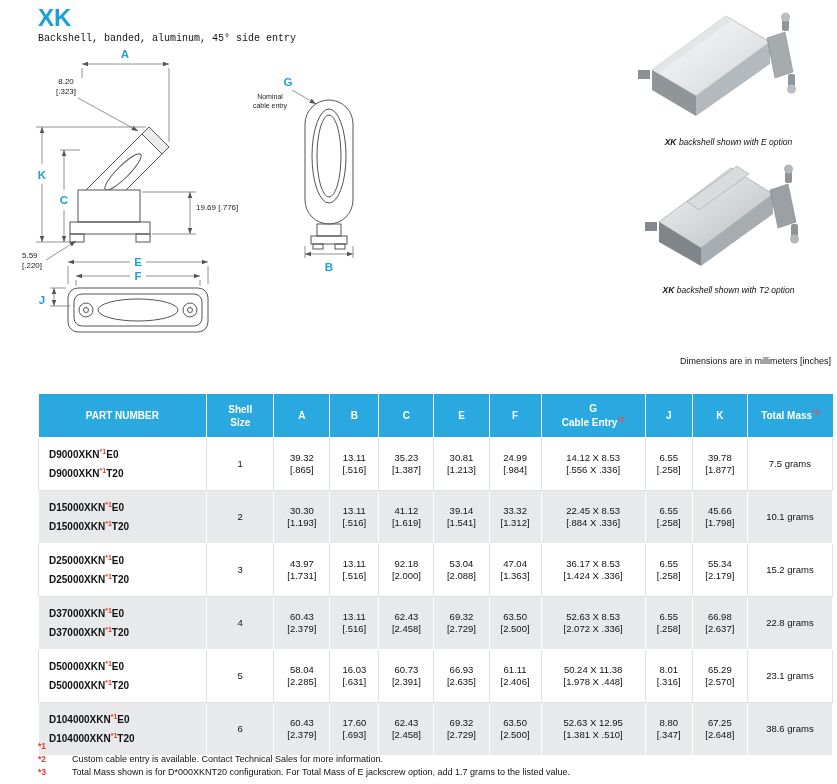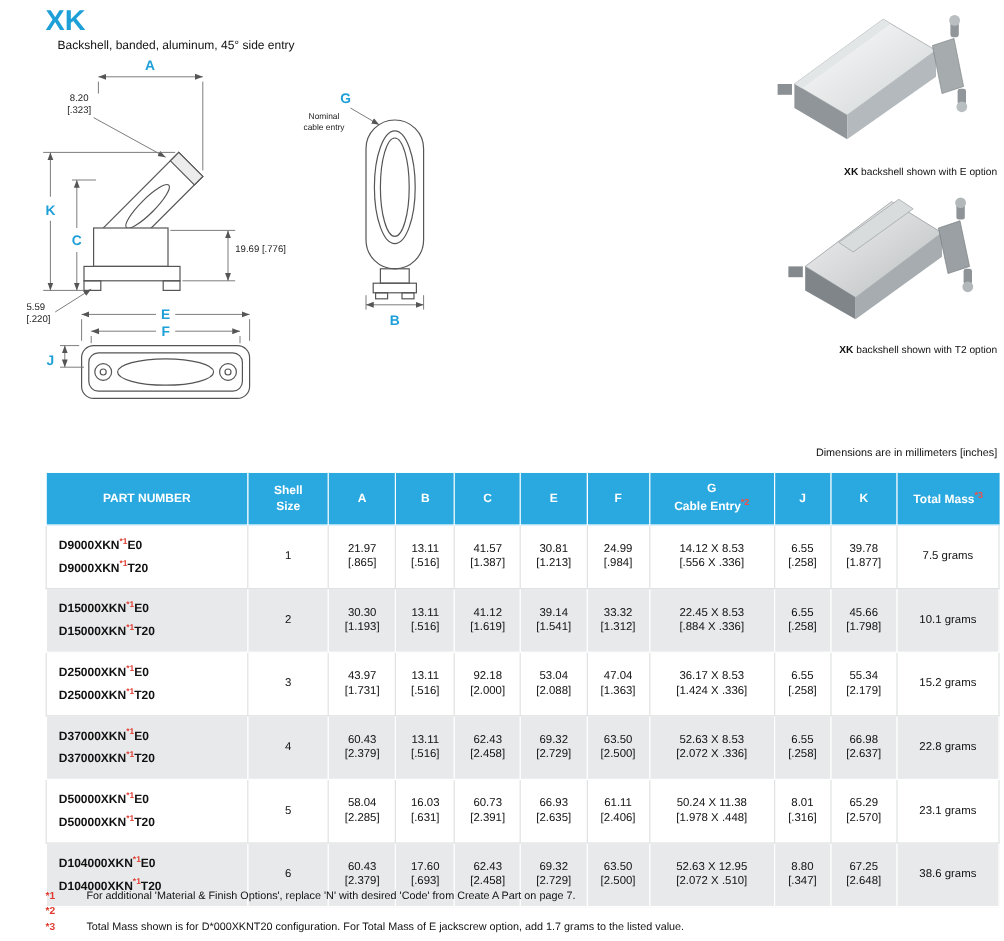--- a/index.html
+++ b/index.html
@@ -4,33 +4,33 @@
 <style>
   * { margin:0; padding:0; box-sizing:border-box; }
   html,body { background:#ffffff; }
   body {
     width:837px; height:784px; position:relative;
     font-family:"Liberation Sans", sans-serif; color:#111;
   }
   .page { position:absolute; inset:0; background:#fff; overflow:hidden; }
 
   .title { position:absolute; left:38px; top:4px; font-size:24px; font-weight:bold; color:#1d9fd8; }
-  .subtitle { position:absolute; left:48px; top:33px; font-size:10px; color:#111; }
+  .subtitle { position:absolute; left:38px; top:33px; font-size:10px; color:#111;font-family:Liberation Mono, monospace; }
 
   .drawings { position:absolute; left:20px; top:42px; width:410px; height:310px; }
   .dimletter { fill:#1d9fd8; font-weight:bold; font-size:11.5px; font-family:"Liberation Sans",sans-serif; }
   .dimnum { fill:#222; font-size:8px; font-family:"Liberation Sans",sans-serif; }
   .dimnote { fill:#222; font-size:7px; font-family:"Liberation Sans",sans-serif; }
 
-  .product-figure { position:absolute; width:205px; text-align:right; }
+  .product-figure { position:absolute; width:205px; text-align:center;font-style:italic; }
   .fig-e { left:626px; top:8px; }
   .fig-t2 { left:626px; top:156px; }
   .fig-caption { font-size:8.5px; color:#111; margin-top:3px; }
 
-  .dims-note { position:absolute; right:6px; top:372px; font-size:9px; color:#111; }
+  .dims-note { position:absolute; right:6px; top:356px; font-size:9px; color:#111; }
 
   .dim-table { position:absolute; left:38px; top:393px; width:795px; border-collapse:collapse; table-layout:fixed; }
   .dim-table th {
     background:#29a9e0; color:#fff; font-size:10px; font-weight:bold;
     height:44px; text-align:center; vertical-align:middle;
     border:1.5px solid #fff; line-height:1.3; padding:0 2px;
   }
   .dim-table th:first-child { border-left:none; }
   .dim-table th:last-child { border-right:none; }
   .dim-table td {
@@ -224,29 +224,29 @@
         </tr>
     </thead>
     <tbody id="table-body">
         <tr>
           <td class="part">
             <div>D9000XKN<sup class="fnsup">*1</sup>E0</div>
             <div>D9000XKN<sup class="fnsup">*1</sup>T20</div>
           </td>
           <td>1</td>
           <td>
-            <div>21.97</div>
+            <div>39.32</div>
             <div>[.865]</div>
           </td>
           <td>
             <div>13.11</div>
             <div>[.516]</div>
           </td>
           <td>
-            <div>41.57</div>
+            <div>35.23</div>
             <div>[1.387]</div>
           </td>
           <td>
             <div>30.81</div>
             <div>[1.213]</div>
           </td>
           <td>
             <div>24.99</div>
             <div>[.984]</div>
           </td>
@@ -445,42 +445,42 @@
           <td>
             <div>69.32</div>
             <div>[2.729]</div>
           </td>
           <td>
             <div>63.50</div>
             <div>[2.500]</div>
           </td>
           <td>
             <div>52.63 X 12.95</div>
-            <div>[2.072 X .510]</div>
+            <div>[1.381 X .510]</div>
           </td>
           <td>
             <div>8.80</div>
             <div>[.347]</div>
           </td>
           <td>
             <div>67.25</div>
             <div>[2.648]</div>
           </td>
           <td>38.6 grams</td>
         </tr>
       </tbody>
   </table>
 
   <div class="footnotes" id="footnotes">
       <div class="footnote">
         <span class="fn-marker">*1</span>
-        <span>For additional 'Material &amp; Finish Options', replace 'N' with desired 'Code' from Create A Part on page 7.</span>
       </div>
       <div class="footnote">
         <span class="fn-marker">*2</span>
+        <span>Custom cable entry is available. Contact Technical Sales for more information.</span>
       </div>
       <div class="footnote">
         <span class="fn-marker">*3</span>
         <span>Total Mass shown is for D*000XKNT20 configuration. For Total Mass of E jackscrew option, add 1.7 grams to the listed value.</span>
       </div>
     </div>
 
 </div>
 
 </body></html>

